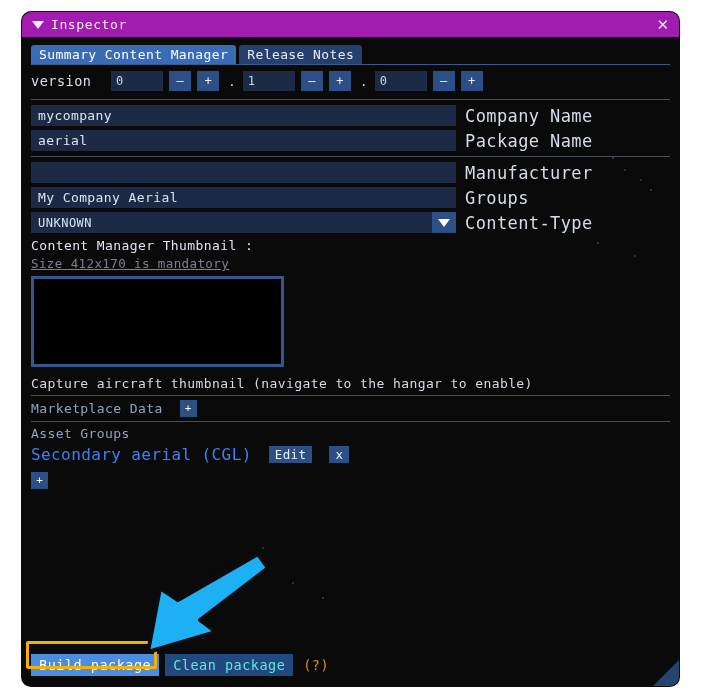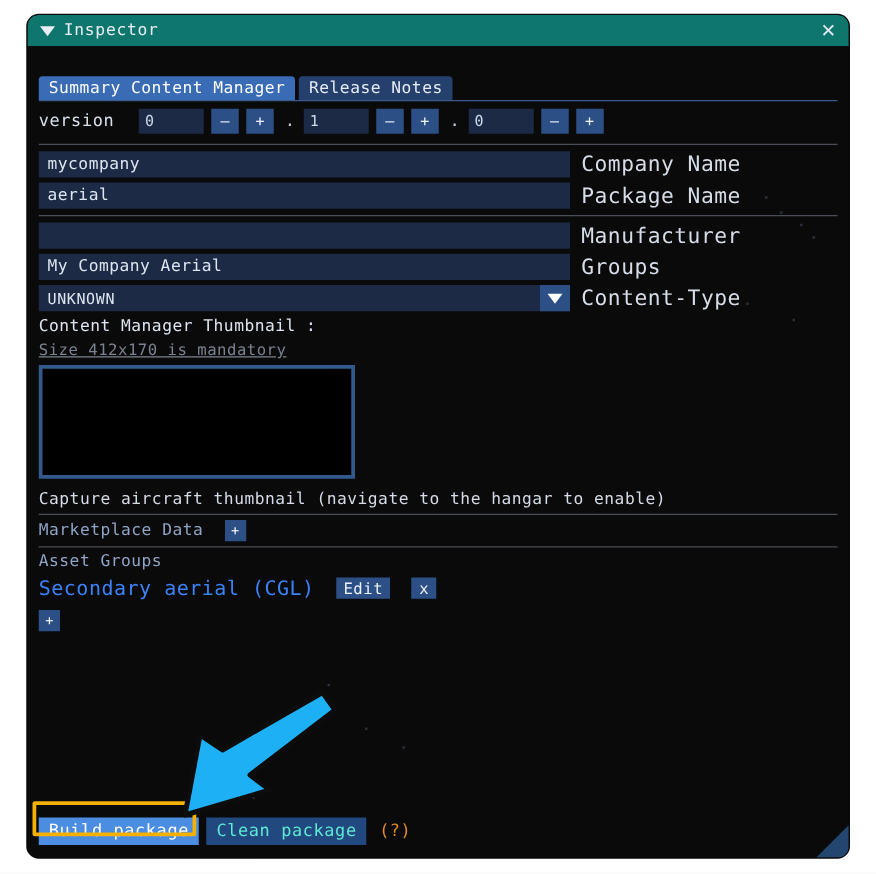--- a/index.html
+++ b/index.html
@@ -20,21 +20,21 @@
     left: 22px; top: 12px;
     width: 657px; height: 674px;
     background: #070707;
     border-radius: 9px;
     overflow: hidden;
     box-shadow: 0 0 0 1px #0a0a0a;
   }
   .titlebar {
     position: relative;
     height: 25px;
-    background: #0f766e;
+    background: #a21caf;
     display: flex;
     align-items: center;
     padding: 0 8px;
     border-top-left-radius: 8px;
     border-top-right-radius: 8px;
   }
   .caret-down {
     width: 0; height: 0;
     border-left: 6px solid transparent;
     border-right: 6px solid transparent;
@@ -54,21 +54,21 @@
     color: #dfe6f0;
     font-size: 15px;
     line-height: 1;
     cursor: pointer;
     font-family: "DejaVu Sans", sans-serif;
   }
   .body {
     position: relative;
     height: 649px;
     background: #0a0a0b;
-    padding: 16px 9px;
+    padding: 0 9px;
     box-sizing: border-box;
   }
   
   .tabstrip {
     display: flex;
     align-items: flex-end;
     gap: 3px;
     padding-top: 6px;
     border-bottom: 1px solid #3a5a8c;
     height: 21px;

